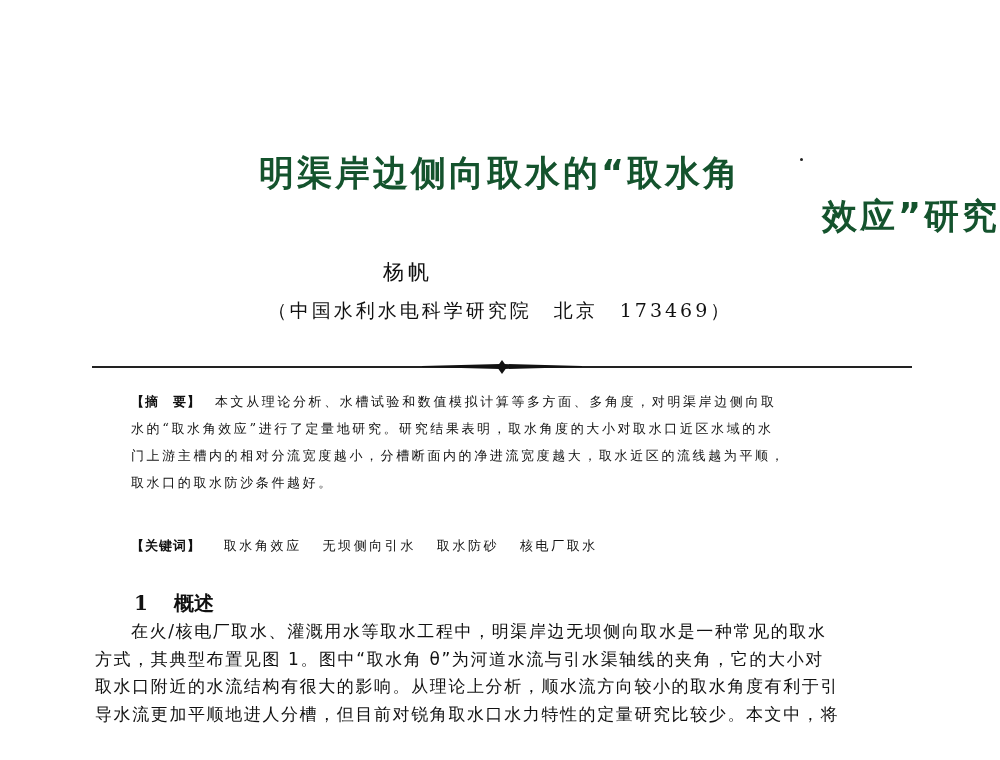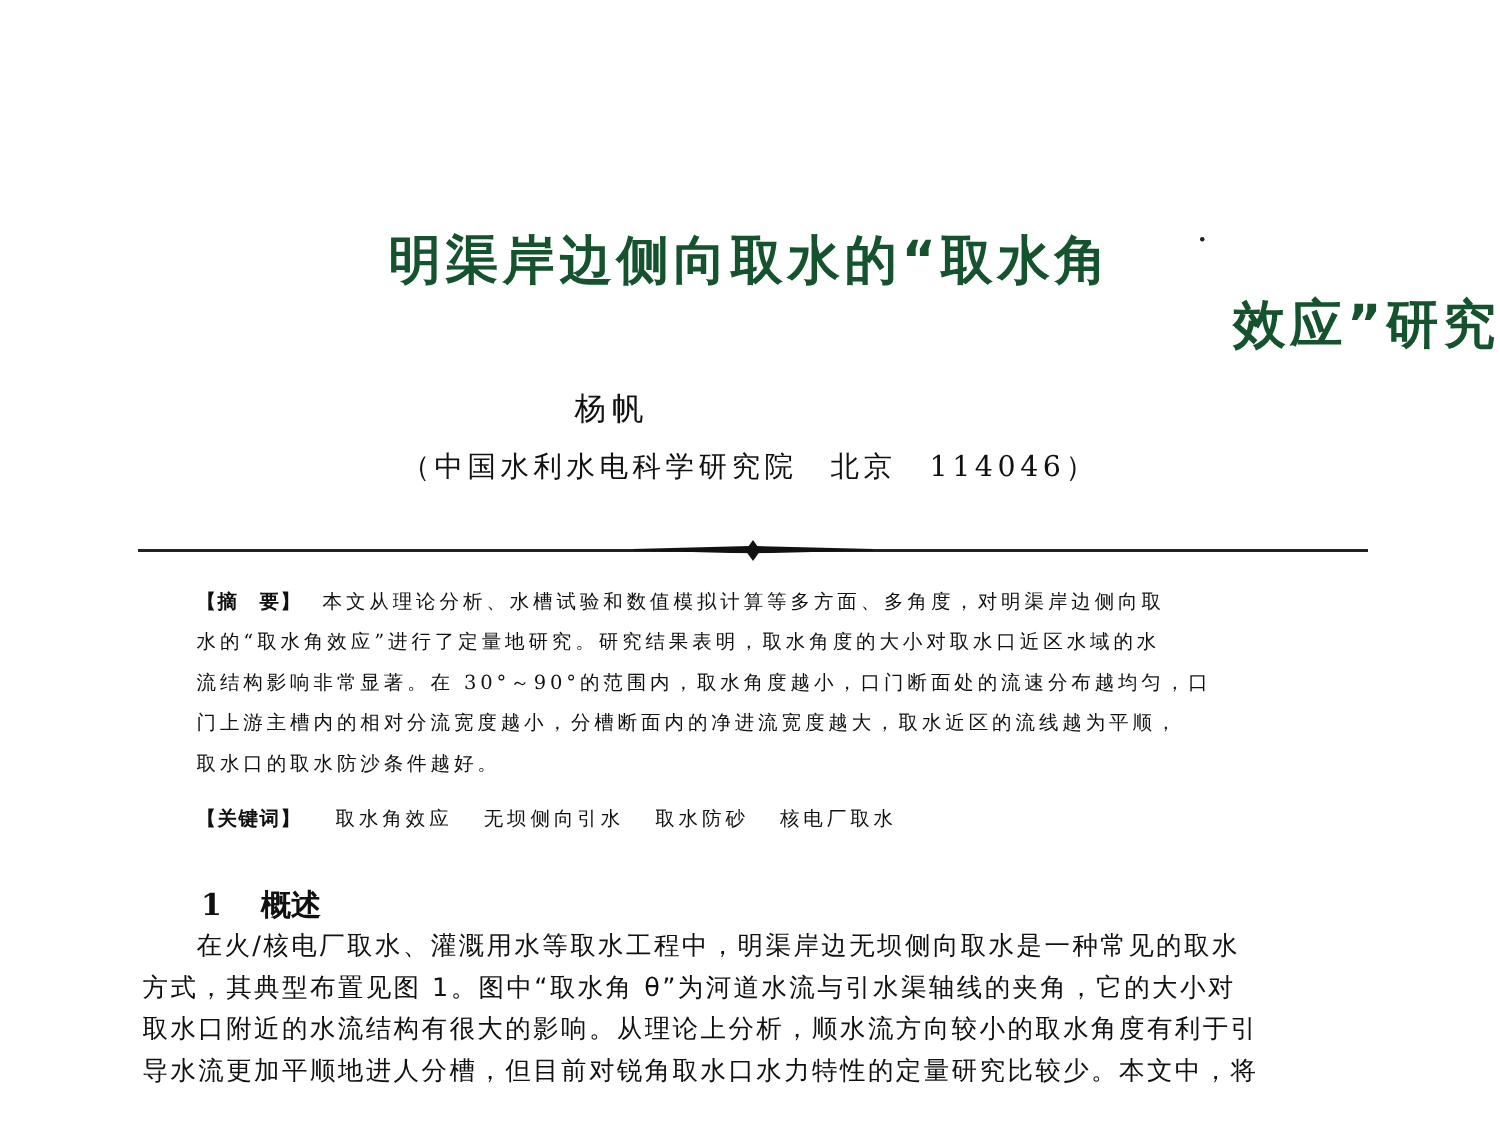--- a/index.html
+++ b/index.html
@@ -26,32 +26,31 @@
   .speck { position: absolute; left: 800px; top: 158px; width: 3px; height: 3px; background: #222; border-radius: 50%; }
 </style>
 </head>
 <body>
 
 <div class="title l1">明渠岸边侧向取水的“取水角</div>
 <div class="title l2">效应”研究</div>
 <div class="speck"></div>
 
 <div class="author">杨帆</div>
-<div class="affil">（中国水利水电科学研究院　北京　114046）</div>
+<div class="affil">（中国水利水电科学研究院　北京　173469）</div>
 
 <div class="divider">
   <div class="thick" style="left:330px;width:78px;"></div>
   <div class="thick" style="left:412px;width:78px;transform:scaleX(-1);"></div>
   <div class="orn"></div>
 </div>
 
 <div class="abs t1">
   <div class="line"><span class="lbl">【摘　要】</span><span>本文从理论分析、水槽试验和数值模拟计算等多方面、多角度，对明渠岸边侧向取</span></div>
   <div class="line">水的“取水角效应”进行了定量地研究。研究结果表明，取水角度的大小对取水口近区水域的水</div>
-  <div class="line">流结构影响非常显著。在 30°～90°的范围内，取水角度越小，口门断面处的流速分布越均匀，口</div>
   <div class="line">门上游主槽内的相对分流宽度越小，分槽断面内的净进流宽度越大，取水近区的流线越为平顺，</div>
   <div class="line">取水口的取水防沙条件越好。</div>
 </div>
 
 <div class="kw">
   <span class="lbl">【关键词】</span>
   <span class="k">取水角效应</span>
   <span class="k">无坝侧向引水</span>
   <span class="k">取水防砂</span>
   <span class="k">核电厂取水</span>

